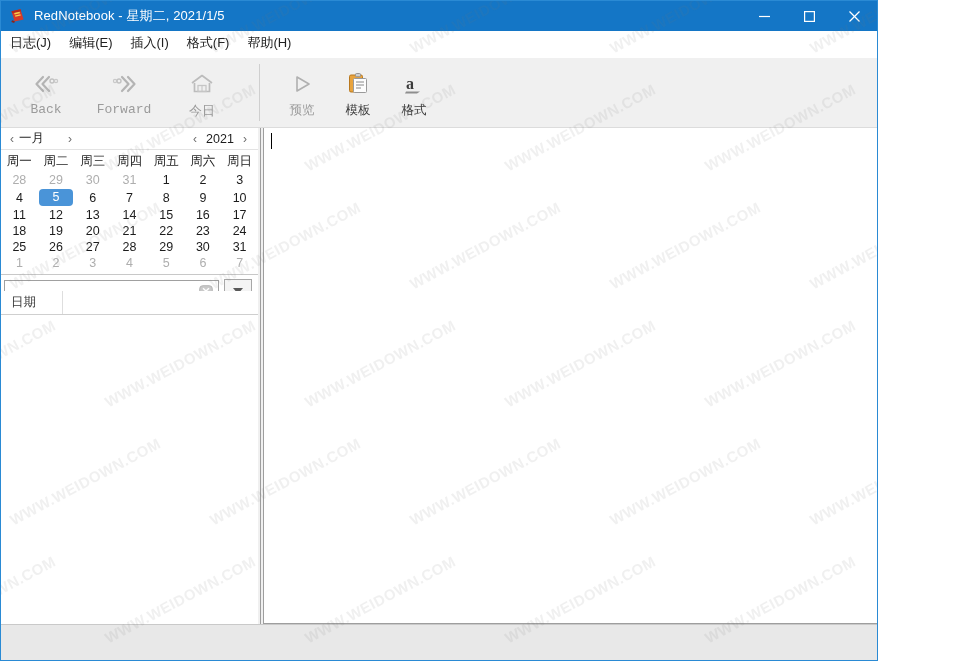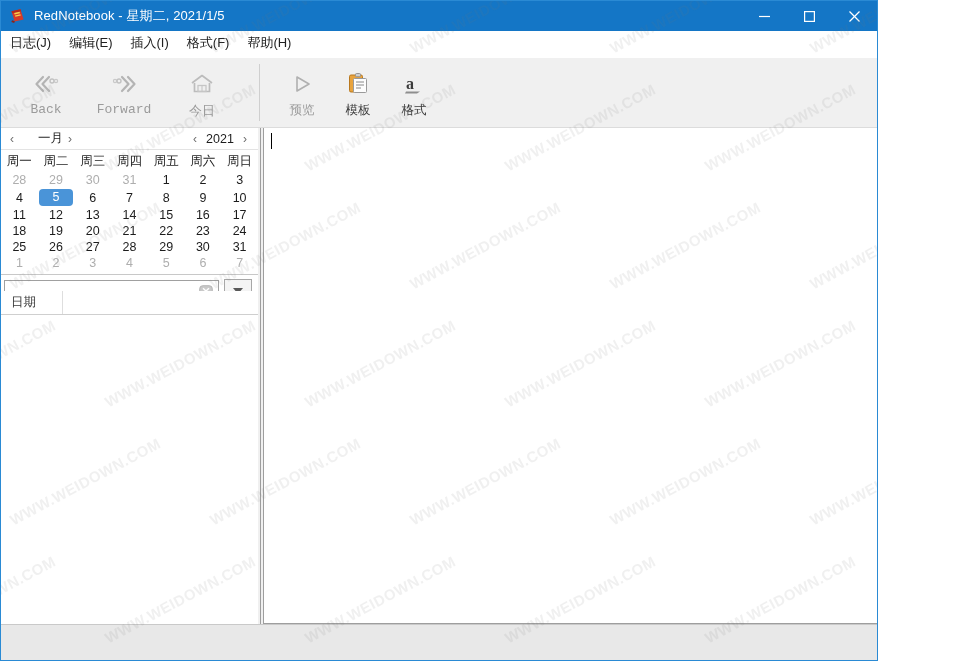--- a/index.html
+++ b/index.html
@@ -132,21 +132,21 @@
     display: flex; align-items: center;
     font-size: 12.5px; color: #2b2b2b;
     border-bottom: 1px solid #e3e3e3;
     box-sizing: border-box;
   }
   .cal-nav-l { display: flex; align-items: center; padding-left: 4px; }
   .cal-nav-r { display: flex; align-items: center; margin-left: auto; padding-right: 6px; }
   .arrow {
     color: #6d6d6d; font-size: 12px; padding: 0 5px; line-height: 1;
   }
-  .cal-month { min-width: 44px; text-align: right; color:#1d1d1d; }
+  .cal-month { min-width: 44px; text-align: left; color:#1d1d1d; }
   .cal-year  { min-width: 36px; text-align: center; color:#1d1d1d; }
 
   table.cal-grid {
     border-collapse: collapse;
     width: 257px;
     table-layout: fixed;
     margin-top: 2px;
   }
   table.cal-grid th {
     font-size: 12.5px;

